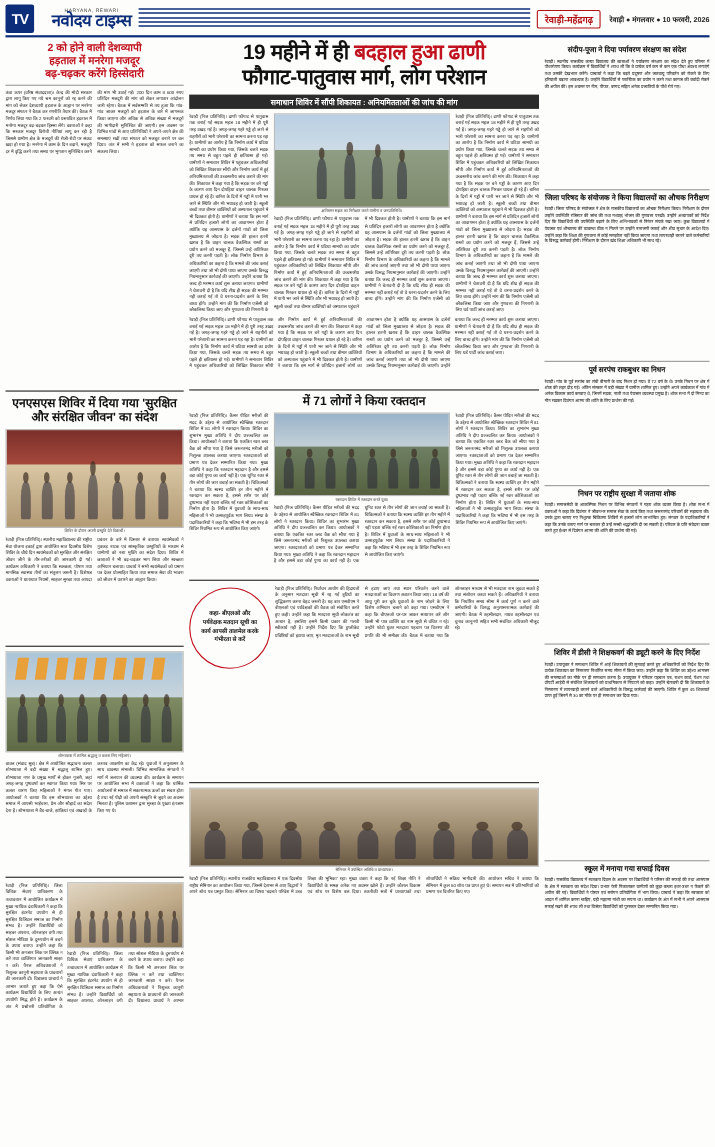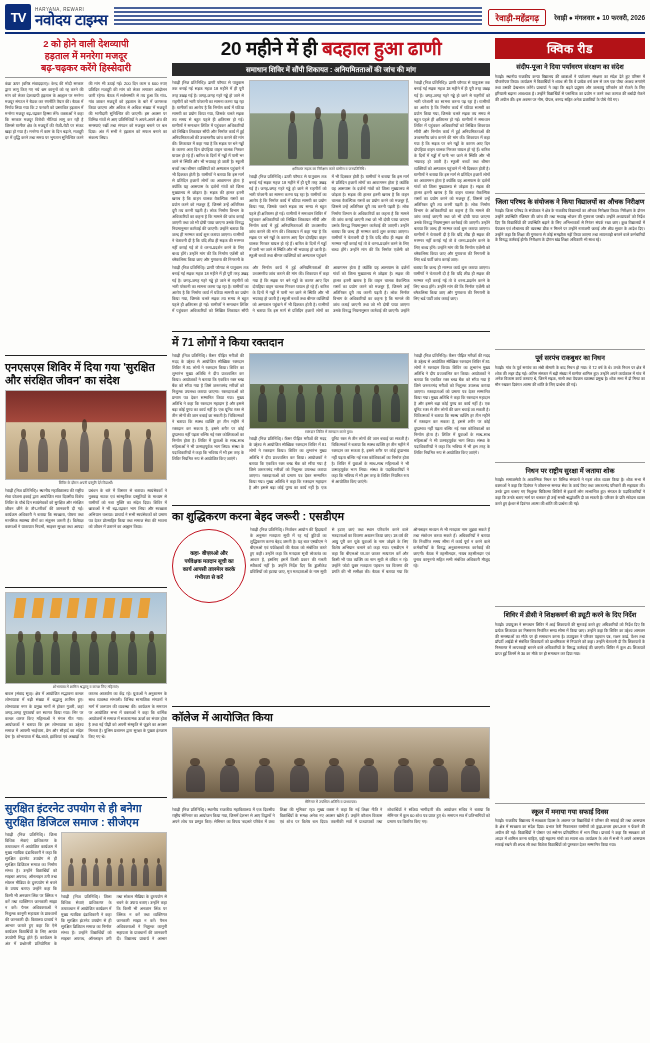--- a/index.html
+++ b/index.html
@@ -25,21 +25,22 @@
     height: 30px;
   }
   .logo-box {
     background: #0b2d7a; color: #fff;
     width: 26px; display: flex; align-items: center; justify-content: center;
     font-size: 13px; font-weight: bold; letter-spacing: -1px;
     border-radius: 2px;
   }
   .masthead-name {
     display: flex; flex-direction: column; justify-content: center;
-    margin-left: 4px;
+    margin-left: 16px;
+    text-align: center;
   }
   .masthead-name .sub { font-size: 4.5px; color: #444; letter-spacing: .5px; }
   .masthead-name .main {
     font-size: 15px; font-weight: bold; color: #0b2d7a;
     line-height: 1.05; letter-spacing: -.3px;
   }
   .masthead-stripes {
     flex: 1; margin: 0 6px;
     background: repeating-linear-gradient(to bottom,
       #0b2d7a 0px, #0b2d7a 2px, #ffffff 2px, #ffffff 4px);
@@ -90,21 +91,21 @@
     text-align: center; color: #111; letter-spacing: -.4px;
   }
   .hl-main .red { color: #c1121f; }
   .hl-sub-strip {
     background: #2b2b2b; color: #fff;
     font-size: 7px; font-weight: bold; text-align: center;
     padding: 2px 3px; margin-top: 3px;
   }
   .hl-2 {
     font-size: 11px; font-weight: bold; line-height: 1.2;
-    text-align: left; color: #111;
+    text-align: center; color: #111;
   }
   .hl-2 .red { color: #c1121f; }
   .hl-blue { color: #11448e; }
   .section-gap { margin-top: 5px; }
 
   
   .left-lead {
     font-size: 9.5px; font-weight: bold; line-height: 1.25;
     color: #c1121f; text-align: center;
   }
@@ -244,24 +245,20 @@
             <i style="left:64%"></i>
           <i style="left:76%"></i>
             <i style="left:88%"></i>
         </div>
       </div>
       <div class="cap">शोभायात्रा में शामिल श्रद्धालु व कलश लिए महिलाएं।</div>
       <div class="body-text cols2" style="height:102px;overflow:hidden;margin-top:2px;">बावल (संवाद सूत्र)। क्षेत्र में आयोजित सद्भावना कलश शोभायात्रा में बड़ी संख्या में श्रद्धालु शामिल हुए। शोभायात्रा नगर के प्रमुख मार्गों से होकर गुजरी, जहां जगह-जगह पुष्पवर्षा कर स्वागत किया गया। सिर पर कलश धारण किए महिलाओं ने मंगल गीत गाए। आयोजकों ने बताया कि इस शोभायात्रा का उद्देश्य समाज में आपसी भाईचारा, प्रेम और सौहार्द का संदेश देना है। शोभायात्रा में बैंड-बाजे, झांकियां एवं अखाड़ों के करतब आकर्षण का केंद्र रहे। युवाओं ने अनुशासन के साथ व्यवस्था संभाली। विभिन्न सामाजिक संगठनों ने मार्ग में जलपान की व्यवस्था की। कार्यक्रम के समापन पर आयोजित सभा में वक्ताओं ने कहा कि धार्मिक आयोजनों से समाज में सकारात्मक ऊर्जा का संचार होता है तथा नई पीढ़ी को अपनी संस्कृति से जुड़ने का अवसर मिलता है। पुलिस प्रशासन द्वारा सुरक्षा के पुख्ता इंतजाम किए गए थे।</div>
 
       <div class="rule"></div>
 
-      <div class="hl-2 hl-blue">
-        <div>सुरक्षित इंटरनेट उपयोग से ही बनेगा</div>
-        <div>सुरक्षित डिजिटल समाज : सीजेएम</div>
-      </div>
       <div style="display:flex;gap:4px;margin-top:3px;">
         <div class="body-text" style="width:52px;height:115px;overflow:hidden;">रेवाड़ी (निज प्रतिनिधि)। जिला विधिक सेवाएं प्राधिकरण के तत्वावधान में आयोजित कार्यक्रम में मुख्य न्यायिक दंडाधिकारी ने कहा कि सुरक्षित इंटरनेट उपयोग से ही सुरक्षित डिजिटल समाज का निर्माण संभव है। उन्होंने विद्यार्थियों को साइबर अपराध, ऑनलाइन ठगी तथा सोशल मीडिया के दुरुपयोग से बचने के उपाय बताए। उन्होंने कहा कि किसी भी अनजान लिंक पर क्लिक न करें तथा व्यक्तिगत जानकारी साझा न करें। पैनल अधिवक्ताओं ने निशुल्क कानूनी सहायता के प्रावधानों की जानकारी दी। विद्यालय प्राचार्य ने आभार जताते हुए कहा कि ऐसे कार्यक्रम विद्यार्थियों के लिए अत्यंत उपयोगी सिद्ध होते हैं। कार्यक्रम के अंत में प्रश्नोत्तरी प्रतियोगिता के विजेताओं को पुरस्कृत किया गया।</div>
         <div style="flex:1;">
           <div class="photo ph-e" style="height:60px;">
             <div class="people">
               <i style="left:6%"></i>
                 <i style="left:18%"></i>
                 <i style="left:30%"></i>
               <i style="left:42%"></i>
                 <i style="left:54%"></i>
@@ -271,21 +268,22 @@
             </div>
           </div>
           <div class="body-text cols2" style="height:52px;overflow:hidden;margin-top:2px;">रेवाड़ी (निज प्रतिनिधि)। जिला विधिक सेवाएं प्राधिकरण के तत्वावधान में आयोजित कार्यक्रम में मुख्य न्यायिक दंडाधिकारी ने कहा कि सुरक्षित इंटरनेट उपयोग से ही सुरक्षित डिजिटल समाज का निर्माण संभव है। उन्होंने विद्यार्थियों को साइबर अपराध, ऑनलाइन ठगी तथा सोशल मीडिया के दुरुपयोग से बचने के उपाय बताए। उन्होंने कहा कि किसी भी अनजान लिंक पर क्लिक न करें तथा व्यक्तिगत जानकारी साझा न करें। पैनल अधिवक्ताओं ने निशुल्क कानूनी सहायता के प्रावधानों की जानकारी दी। विद्यालय प्राचार्य ने आभार जताते हुए कहा कि ऐसे कार्यक्रम विद्यार्थियों के लिए अत्यंत उपयोगी सिद्ध होते हैं। कार्यक्रम के अंत में प्रश्नोत्तरी प्रतियोगिता के विजेताओं को पुरस्कृत किया गया।</div>
         </div>
       </div>
     </div>
 
     <div class="col-mid">
 
       <h1 class="hl-main">
-        <span>20 महीने में ही </span><span class="red">बदहाल हुआ ढाणी</span>
+        <span>19 महीने में ही </span><span class="red">बदहाल हुआ ढाणी</span>
+        <div>फौगाट-पातुवास मार्ग, लोग परेशान</div>
       </h1>
       <div class="hl-sub-strip">समाधान शिविर में सौंपी शिकायत : अनियमितताओं की जांच की मांग</div>
 
       <div style="display:flex;gap:5px;margin-top:4px;">
         <div class="body-text" style="width:72px;height:182px;overflow:hidden;">रेवाड़ी (निज प्रतिनिधि)। ढाणी फौगाट से पातुवास तक बनाई गई सड़क महज 18 महीने में ही पूरी तरह उखड़ गई है। जगह-जगह गहरे गड्ढे हो जाने से राहगीरों को भारी परेशानी का सामना करना पड़ रहा है। ग्रामीणों का आरोप है कि निर्माण कार्य में घटिया सामग्री का प्रयोग किया गया, जिसके चलते सड़क तय समय से बहुत पहले ही क्षतिग्रस्त हो गई। ग्रामीणों ने समाधान शिविर में पहुंचकर अधिकारियों को लिखित शिकायत सौंपी और निर्माण कार्य में हुई अनियमितताओं की उच्चस्तरीय जांच कराने की मांग की। शिकायत में कहा गया है कि सड़क पर बने गड्ढों के कारण आए दिन दोपहिया वाहन चालक गिरकर घायल हो रहे हैं। बारिश के दिनों में गड्ढों में पानी भर जाने से स्थिति और भी भयावह हो जाती है। स्कूली बच्चों तथा बीमार व्यक्तियों को अस्पताल पहुंचाने में भी दिक्कत होती है। ग्रामीणों ने बताया कि इस मार्ग से प्रतिदिन हजारों लोगों का आवागमन होता है क्योंकि यह आसपास के दर्जनों गांवों को जिला मुख्यालय से जोड़ता है। सड़क की हालत इतनी खराब है कि वाहन चालक वैकल्पिक रास्तों का प्रयोग करने को मजबूर हैं, जिससे उन्हें अतिरिक्त दूरी तय करनी पड़ती है। लोक निर्माण विभाग के अधिकारियों का कहना है कि मामले की जांच कराई जाएगी तथा जो भी दोषी पाया जाएगा उसके विरुद्ध नियमानुसार कार्रवाई की जाएगी। उन्होंने बताया कि जल्द ही मरम्मत कार्य शुरू कराया जाएगा। ग्रामीणों ने चेतावनी दी है कि यदि शीघ्र ही सड़क की मरम्मत नहीं कराई गई तो वे धरना-प्रदर्शन करने के लिए बाध्य होंगे। उन्होंने मांग की कि निर्माण एजेंसी को ब्लैकलिस्ट किया जाए और गुणवत्ता की निगरानी के लिए थर्ड पार्टी जांच कराई जाए।</div>
         <div style="width:160px;">
           <div class="photo ph-a" style="height:86px;">
             <div class="people">
               <i style="left:24%;height:80%"></i>
                 <i style="left:40%;height:88%"></i>
@@ -322,52 +320,49 @@
           </div>
           <div class="cap">रक्तदान शिविर में रक्तदान करते युवा।</div>
           <div class="body-text cols2" style="height:62px;overflow:hidden;margin-top:2px;">रेवाड़ी (निज प्रतिनिधि)। कैंसर पीड़ित मरीजों की मदद के उद्देश्य से आयोजित स्वैच्छिक रक्तदान शिविर में 81 लोगों ने रक्तदान किया। शिविर का शुभारंभ मुख्य अतिथि ने दीप प्रज्ज्वलित कर किया। आयोजकों ने बताया कि एकत्रित रक्त ब्लड बैंक को सौंपा गया है जिसे जरूरतमंद मरीजों को निशुल्क उपलब्ध कराया जाएगा। रक्तदाताओं को प्रमाण पत्र देकर सम्मानित किया गया। मुख्य अतिथि ने कहा कि रक्तदान महादान है और इससे बड़ा कोई पुण्य का कार्य नहीं है। एक यूनिट रक्त से तीन लोगों की जान बचाई जा सकती है। चिकित्सकों ने बताया कि स्वस्थ व्यक्ति हर तीन महीने में रक्तदान कर सकता है, इससे शरीर पर कोई दुष्प्रभाव नहीं पड़ता बल्कि नई रक्त कोशिकाओं का निर्माण होता है। शिविर में युवाओं के साथ-साथ महिलाओं ने भी उत्साहपूर्वक भाग लिया। संस्था के पदाधिकारियों ने कहा कि भविष्य में भी इस तरह के शिविर नियमित रूप से आयोजित किए जाएंगे।</div>
         </div>
         <div class="body-text" style="flex:1;height:148px;overflow:hidden;">रेवाड़ी (निज प्रतिनिधि)। कैंसर पीड़ित मरीजों की मदद के उद्देश्य से आयोजित स्वैच्छिक रक्तदान शिविर में 81 लोगों ने रक्तदान किया। शिविर का शुभारंभ मुख्य अतिथि ने दीप प्रज्ज्वलित कर किया। आयोजकों ने बताया कि एकत्रित रक्त ब्लड बैंक को सौंपा गया है जिसे जरूरतमंद मरीजों को निशुल्क उपलब्ध कराया जाएगा। रक्तदाताओं को प्रमाण पत्र देकर सम्मानित किया गया। मुख्य अतिथि ने कहा कि रक्तदान महादान है और इससे बड़ा कोई पुण्य का कार्य नहीं है। एक यूनिट रक्त से तीन लोगों की जान बचाई जा सकती है। चिकित्सकों ने बताया कि स्वस्थ व्यक्ति हर तीन महीने में रक्तदान कर सकता है, इससे शरीर पर कोई दुष्प्रभाव नहीं पड़ता बल्कि नई रक्त कोशिकाओं का निर्माण होता है। शिविर में युवाओं के साथ-साथ महिलाओं ने भी उत्साहपूर्वक भाग लिया। संस्था के पदाधिकारियों ने कहा कि भविष्य में भी इस तरह के शिविर नियमित रूप से आयोजित किए जाएंगे।</div>
       </div>
 
       <div class="rule"></div>
 
       <div class="hl-2">
-        <div>का शुद्धिकरण करना बेहद जरूरी : एसडीएम</div>
       </div>
 
       <div style="margin-top:4px;">
         <div class="pull-quote">कहा- बीएलओ और पर्यवेक्षक मतदान सूची का कार्य आपसी तालमेल करके गंभीरता से करें</div>
         <div class="body-text cols3" style="height:175px;overflow:hidden;">रेवाड़ी (निज प्रतिनिधि)। निर्वाचन आयोग की हिदायतों के अनुसार मतदाता सूची में रह गई त्रुटियों का शुद्धिकरण करना बेहद जरूरी है। यह बात एसडीएम ने बीएलओ एवं पर्यवेक्षकों की बैठक को संबोधित करते हुए कही। उन्होंने कहा कि मतदाता सूची लोकतंत्र का आधार है, इसलिए इसमें किसी प्रकार की गलती स्वीकार्य नहीं है। उन्होंने निर्देश दिए कि डुप्लीकेट प्रविष्टियों को हटाया जाए, मृत मतदाताओं के नाम सूची से हटाए जाएं तथा स्थान परिवर्तन करने वाले मतदाताओं का विवरण अद्यतन किया जाए। 18 वर्ष की आयु पूरी कर चुके युवाओं के नाम जोड़ने के लिए विशेष अभियान चलाने को कहा गया। एसडीएम ने कहा कि बीएलओ घर-घर जाकर सत्यापन करें और किसी भी पात्र व्यक्ति का नाम सूची से वंचित न रहे। उन्होंने फोटो युक्त मतदाता पहचान पत्र वितरण की प्रगति की भी समीक्षा की। बैठक में बताया गया कि ऑनलाइन माध्यम से भी मतदाता नाम जुड़वा सकते हैं तथा संशोधन करवा सकते हैं। अधिकारियों ने बताया कि निर्धारित समय सीमा में कार्य पूर्ण न करने वाले कर्मचारियों के विरुद्ध अनुशासनात्मक कार्रवाई की जाएगी। बैठक में तहसीलदार, नायब तहसीलदार एवं चुनाव कानूनगो सहित सभी संबंधित अधिकारी मौजूद रहे।</div>
       </div>
 
       <div class="rule"></div>
 
       <div class="hl-2">
-        <div>कॉलेज में आयोजित किया</div>
       </div>
       <div class="photo ph-f" style="height:72px;margin-top:3px;">
         <div class="people">
           <i style="left:4%"></i>
             <i style="left:15%"></i>
             <i style="left:26%"></i>
           <i style="left:37%"></i>
             <i style="left:48%"></i>
             <i style="left:59%"></i>
           <i style="left:70%"></i>
             <i style="left:81%"></i>
             <i style="left:91%"></i>
         </div>
       </div>
       <div class="cap">सेमिनार में उपस्थित अतिथि व प्राध्यापक।</div>
       <div class="body-text cols3" style="height:62px;overflow:hidden;margin-top:2px;">रेवाड़ी (निज प्रतिनिधि)। स्थानीय राजकीय महाविद्यालय में एक दिवसीय राष्ट्रीय सेमिनार का आयोजन किया गया, जिसमें देशभर से आए विद्वानों ने अपने शोध पत्र प्रस्तुत किए। सेमिनार का विषय 'बदलते परिवेश में उच्च शिक्षा की भूमिका' रहा। मुख्य वक्ता ने कहा कि नई शिक्षा नीति ने विद्यार्थियों के समक्ष अनेक नए अवसर खोले हैं। उन्होंने कौशल विकास एवं शोध पर विशेष बल दिया। तकनीकी सत्रों में प्राध्यापकों तथा शोधार्थियों ने सक्रिय भागीदारी की। आयोजन सचिव ने बताया कि सेमिनार में कुल 60 शोध पत्र प्राप्त हुए थे। समापन सत्र में प्रतिभागियों को प्रमाण पत्र वितरित किए गए।</div>
     </div>
 
     <div class="col-right">
-      <div class="quick-head">क्विक रीड</div>
 
       <div class="qr-item-title">संदीप-पूजा ने दिया पर्यावरण संरक्षण का संदेश</div>
       <div class="qr-text" style="height:116px;overflow:hidden;">रेवाड़ी। स्थानीय राजकीय कन्या विद्यालय की छात्राओं ने पर्यावरण संरक्षण का संदेश देते हुए परिसर में पौधारोपण किया। कार्यक्रम में विद्यार्थियों ने शपथ ली कि वे प्रत्येक वर्ष कम से कम एक पौधा अवश्य लगाएंगे तथा उसकी देखभाल करेंगे। प्राचार्या ने कहा कि बढ़ते प्रदूषण और जलवायु परिवर्तन को रोकने के लिए हरियाली बढ़ाना आवश्यक है। उन्होंने विद्यार्थियों से प्लास्टिक का प्रयोग न करने तथा कागज की बर्बादी रोकने की अपील की। इस अवसर पर नीम, पीपल, बरगद सहित अनेक प्रजातियों के पौधे रोपे गए।</div>
       <div class="thin-rule"></div>
 
       <div class="qr-item-title">जिला परिषद के संयोजक ने किया विद्यालयों का औचक निरीक्षण</div>
       <div class="qr-text" style="height:138px;overflow:hidden;">रेवाड़ी। जिला परिषद के संयोजक ने क्षेत्र के राजकीय विद्यालयों का औचक निरीक्षण किया। निरीक्षण के दौरान उन्होंने उपस्थिति रजिस्टर की जांच की तथा मध्याह्न भोजन की गुणवत्ता परखी। उन्होंने अध्यापकों को निर्देश दिए कि विद्यार्थियों की उपस्थिति बढ़ाने के लिए अभिभावकों से निरंतर संपर्क रखा जाए। कुछ विद्यालयों में पेयजल एवं शौचालय की व्यवस्था ठीक न मिलने पर उन्होंने नाराजगी जताई और शीघ्र सुधार के आदेश दिए। उन्होंने कहा कि शिक्षा की गुणवत्ता से कोई समझौता नहीं किया जाएगा तथा लापरवाही बरतने वाले कर्मचारियों के विरुद्ध कार्रवाई होगी। निरीक्षण के दौरान खंड शिक्षा अधिकारी भी साथ रहे।</div>
       <div class="thin-rule"></div>
 
       <div class="qr-item-title">पूर्व सरपंच राकबुधर का निधन</div>

